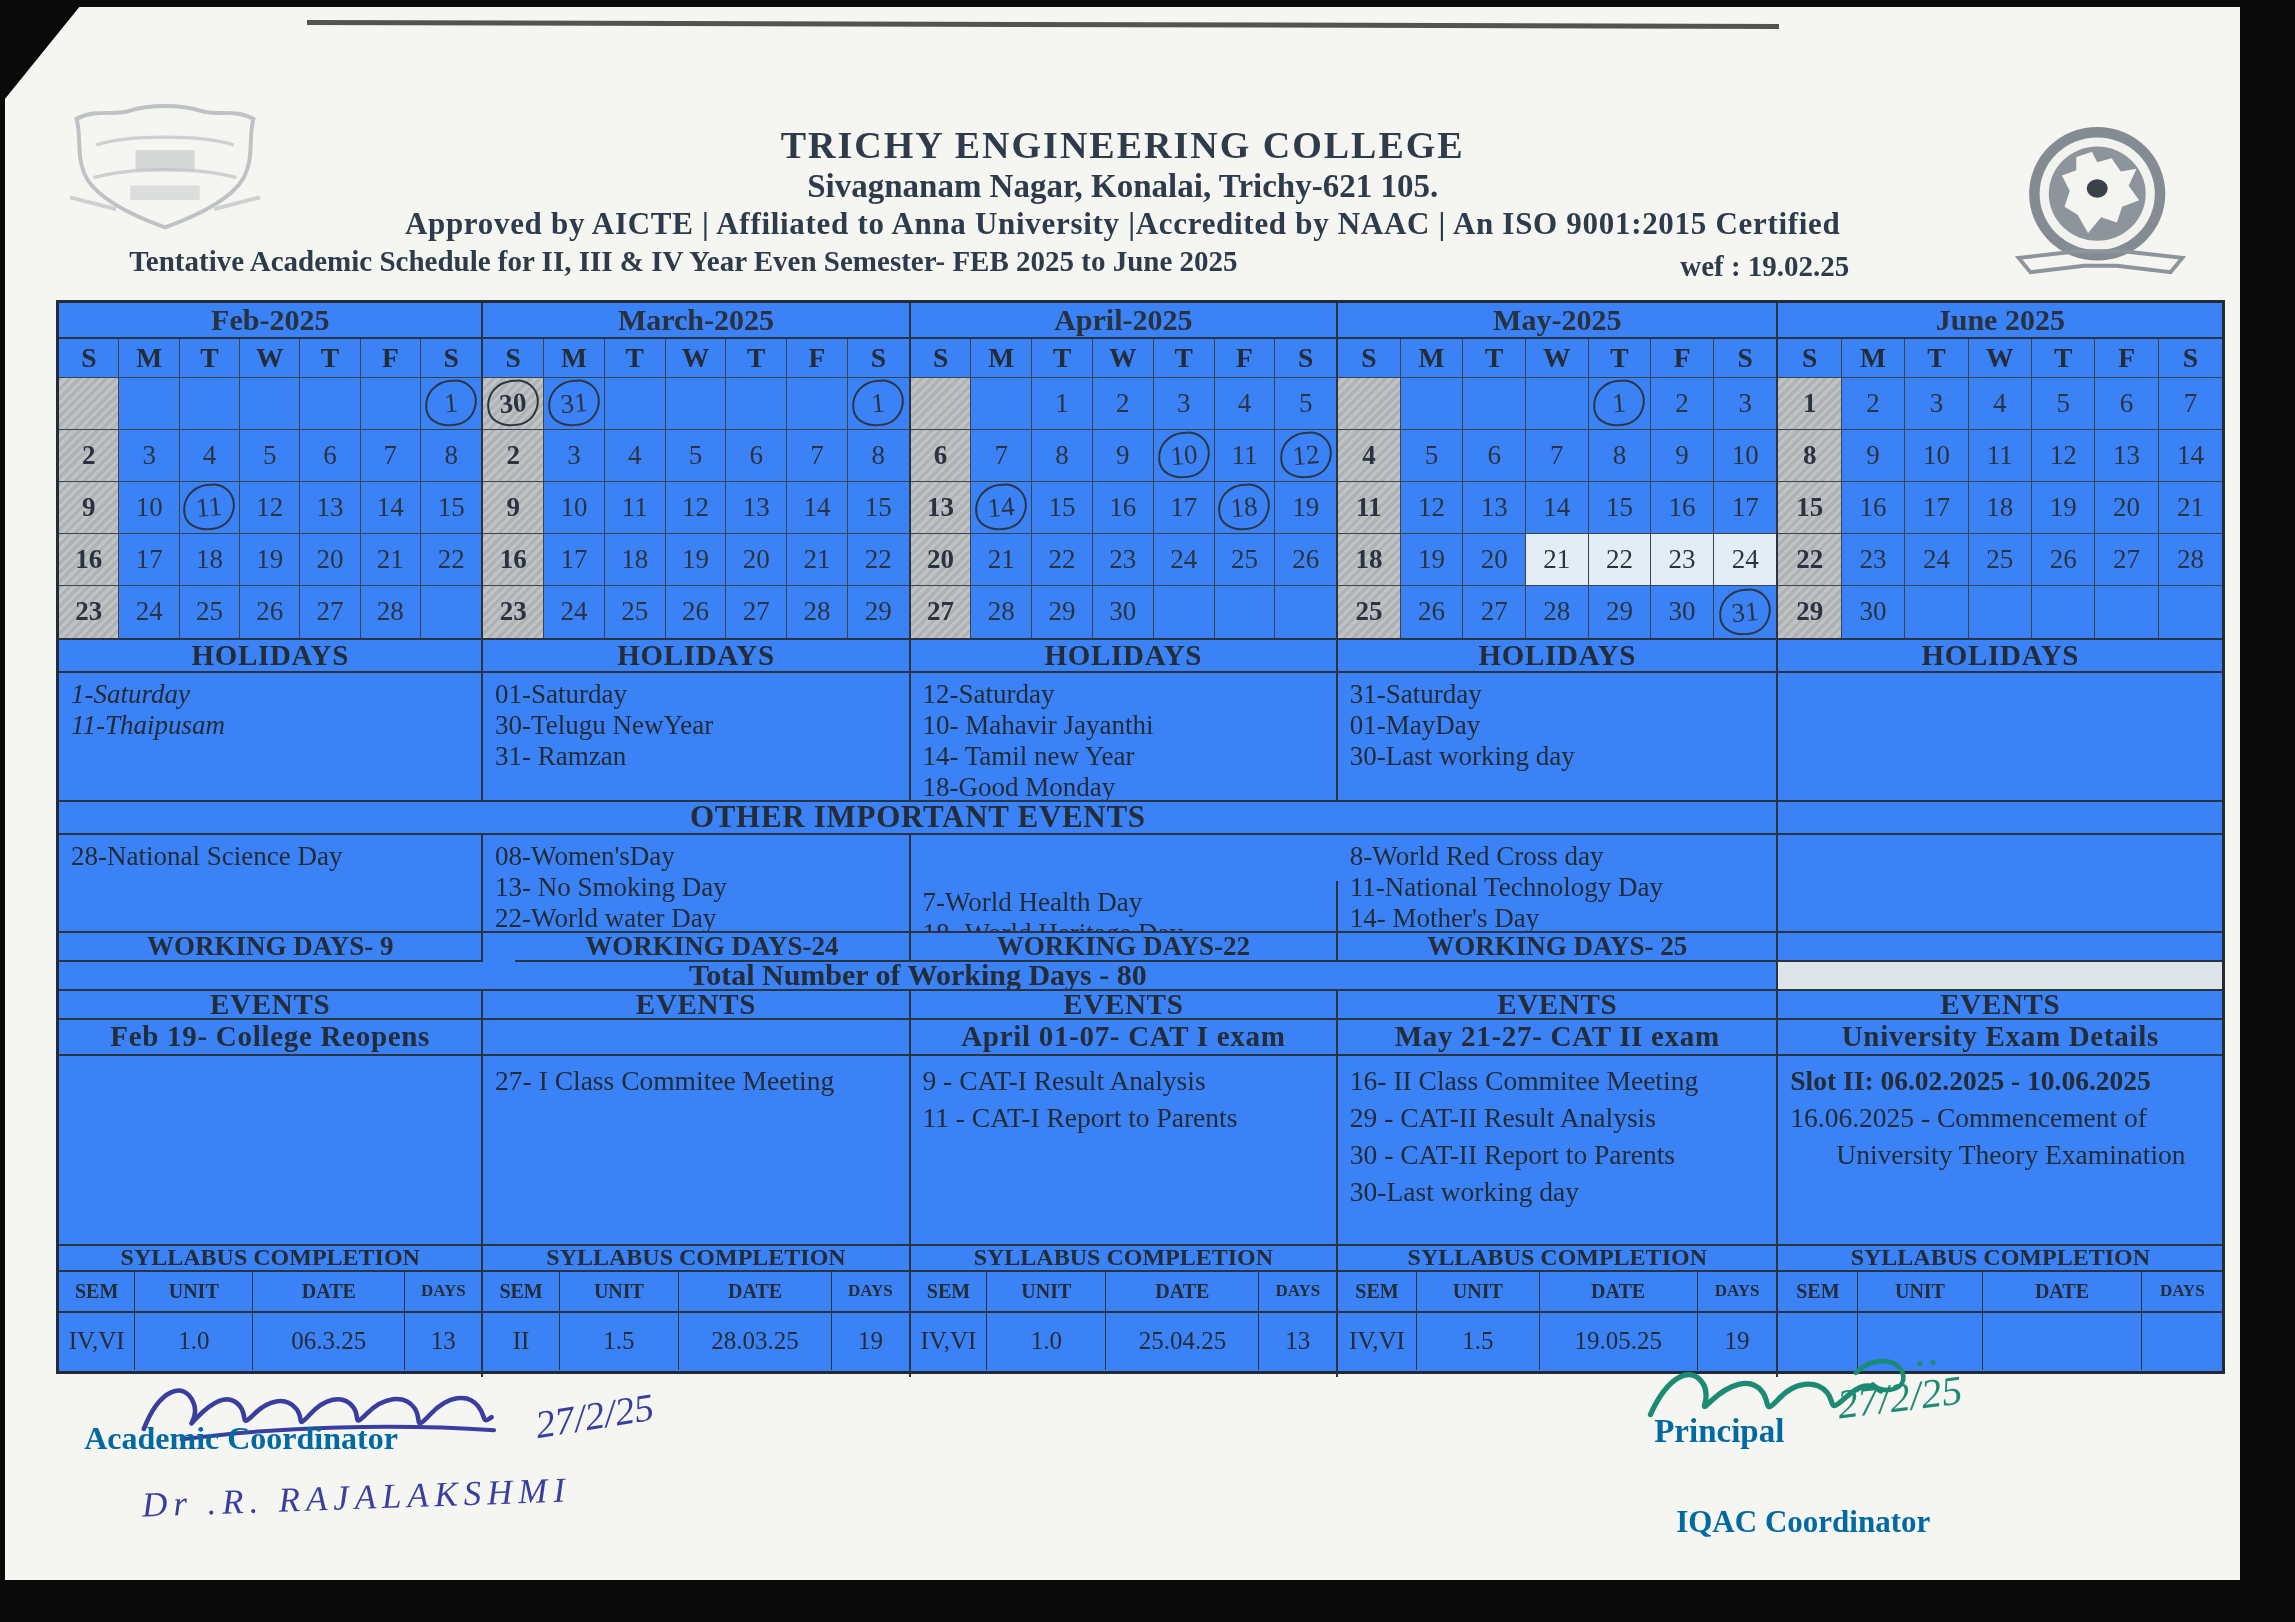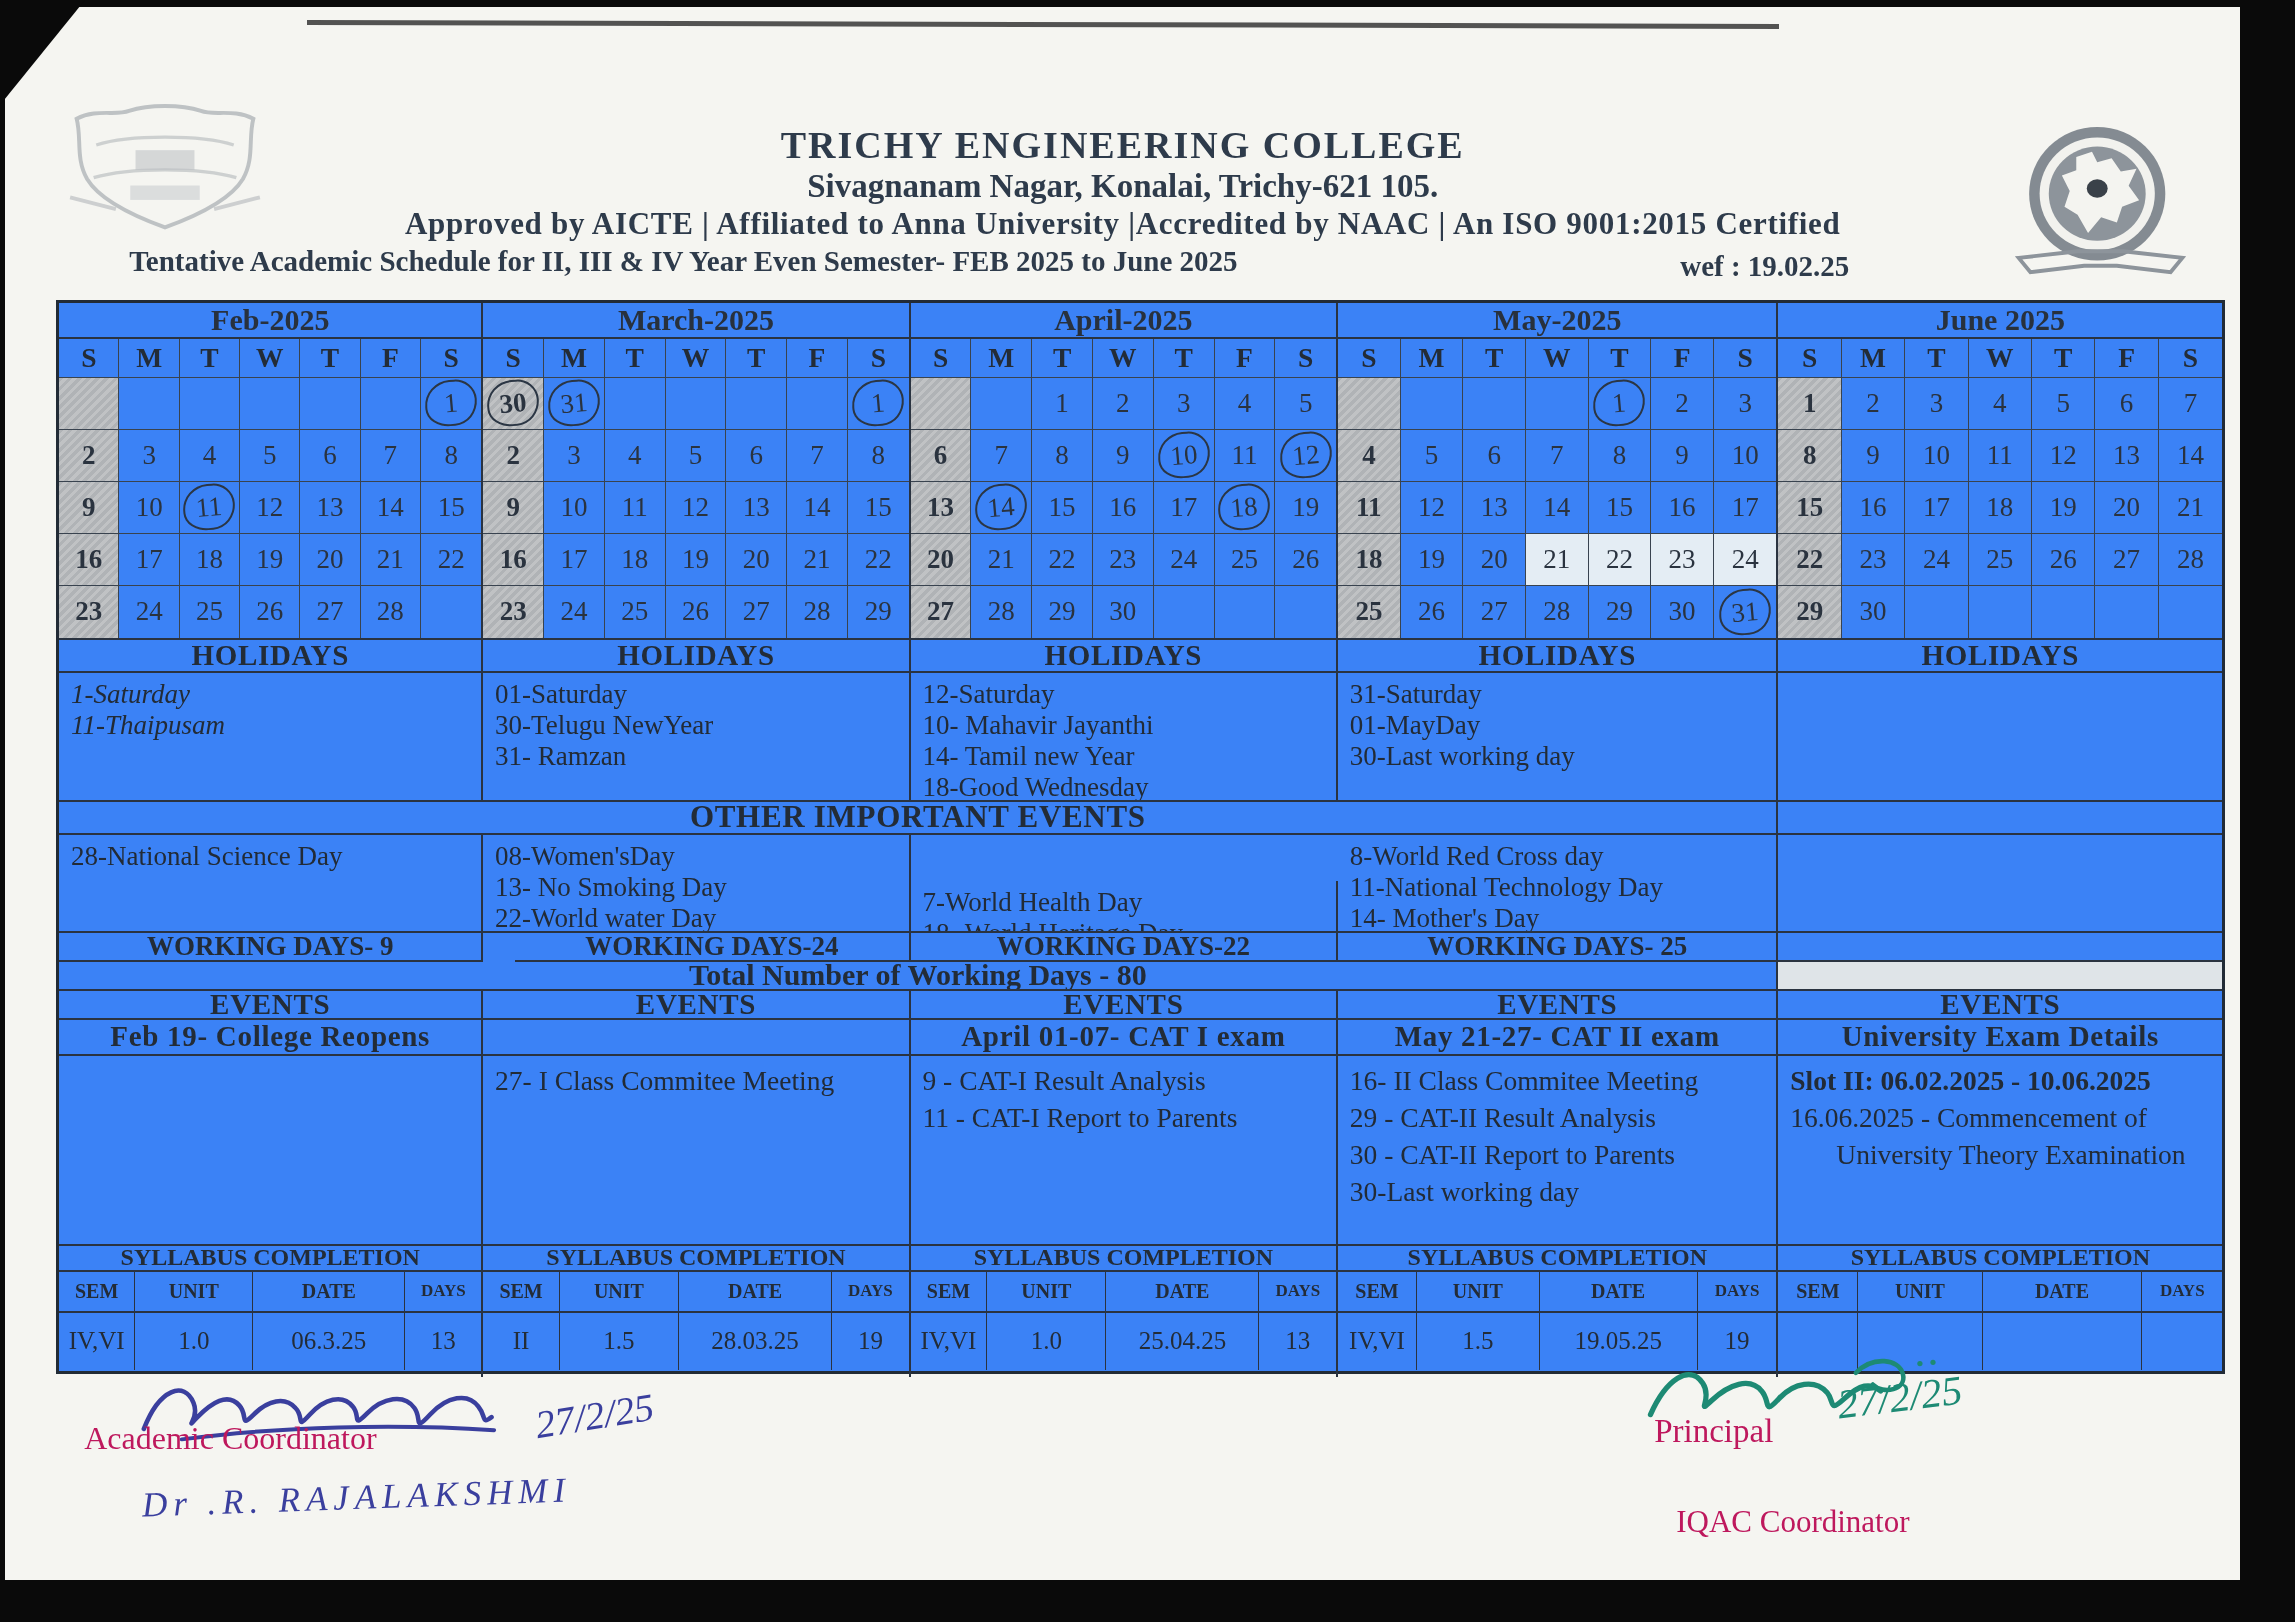--- a/index.html
+++ b/index.html
@@ -66,21 +66,21 @@
   .syl-hdr{height:41px;display:grid;grid-template-columns:18fr 28fr 36fr 18fr;box-sizing:border-box;}
   .syl-hcell{border-right:1.3px solid #2a3340;border-bottom:2px solid #2a3340;display:flex;
              align-items:center;justify-content:center;font-weight:bold;font-size:20px;box-sizing:border-box;}
   .syl-hcell.small{font-size:17px;}
   .syl-hcell.lastc{border-right:none;}
   .syl-data{height:57px;display:grid;grid-template-columns:18fr 28fr 36fr 18fr;}
   .syl-dcell{border-right:1.3px solid #2a3340;display:flex;align-items:center;justify-content:center;
              font-size:25px;box-sizing:border-box;}
   .syl-dcell.lastc{border-right:none;}
   
-  .sig-label{position:absolute;font-weight:normal;color:#be185d;}
+  .sig-label{position:absolute;font-weight:bold;color:#0369a1;}
   .script{position:absolute;font-style:italic;}
   .script-blue{color:#3a3f9e;}
   .script-green{color:#1d8a74;}
 </style>
 </head>
 <body>
 
 <div class="paper">
 
   <svg class="logo" style="left:52px;top:92px;" width="216" height="141" viewBox="0 0 330 215">
@@ -512,21 +512,21 @@
           <div class="day-cell lastr"></div>
           <div class="day-cell lastr"></div>
           <div class="day-cell lastc lastr"></div>
         </div>
       </div>
       <div class="tcell banner-cell" style="grid-area: 2 / 3;">HOLIDAYS</div>
       <div class="tcell body-cell" style="grid-area: 3 / 3;">
         <div class="line">12-Saturday</div>
         <div class="line">10- Mahavir Jayanthi</div>
         <div class="line">14- Tamil new Year</div>
-        <div class="line">18-Good Wednesday</div>
+        <div class="line">18-Good Monday</div>
       </div>
       <div class="tcell body-cell" style="grid-area: 5 / 3; margin-top: 46px;">
         <div class="line">7-World Health Day</div>
         <div class="line">18- World Heritage Day</div>
         <div class="line">22-World EarthDay</div>
       </div>
       <div class="tcell wd-row" style="grid-area: 6 / 3;">WORKING DAYS-22</div>
       <div class="tcell banner-cell" style="grid-area: 8 / 3;">EVENTS</div>
       <div class="tcell banner-cell sub-banner" style="grid-area: 9 / 3;">April 01-07- CAT I exam</div>
       <div class="tcell body-cell" style="grid-area: 10 / 3;">

